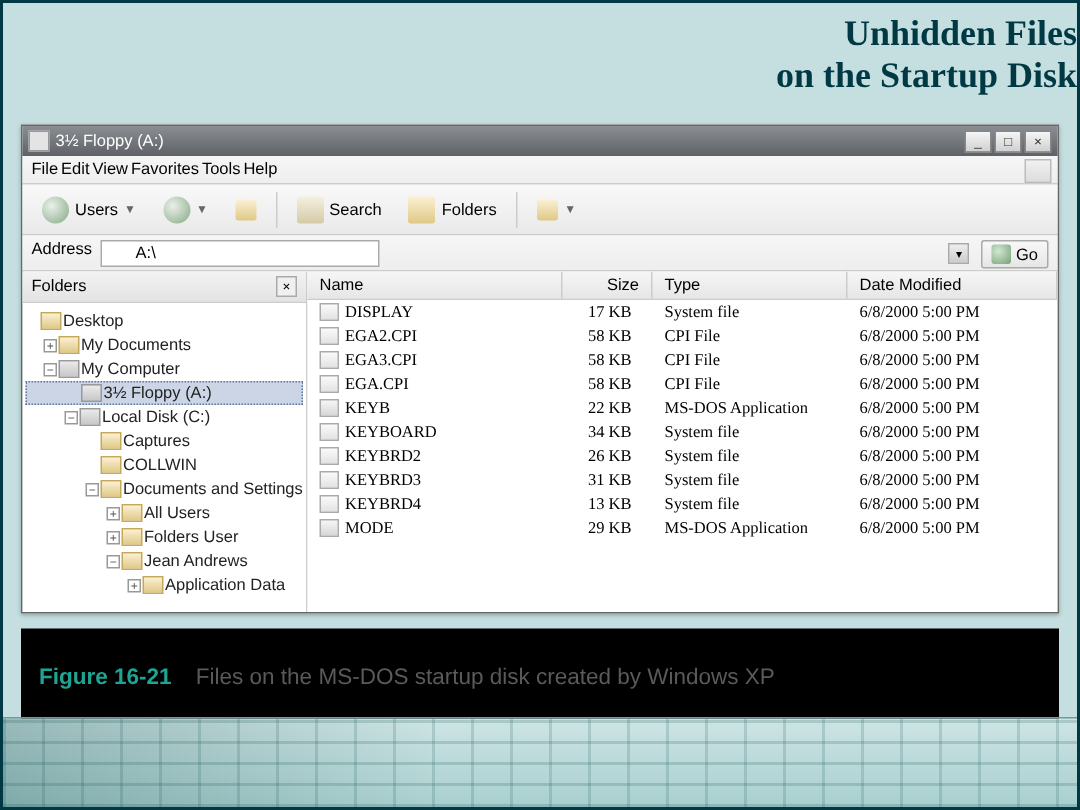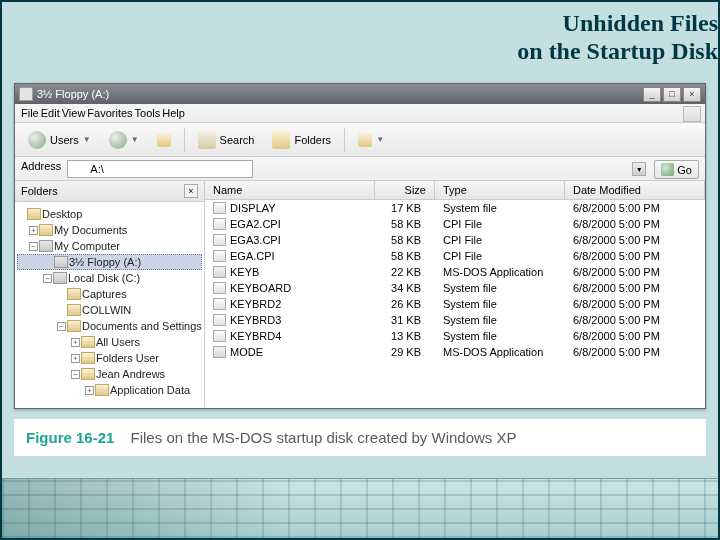--- a/index.html
+++ b/index.html
@@ -129,31 +129,31 @@
     background:linear-gradient(#f6f6f6,#e6e6e6);
     border-bottom:1px solid #ccc;
     font-size:11px;
   }
   .fhdr > div{padding:3px 8px;border-right:1px solid #ccc;}
   .flist{flex:1;overflow:auto;}
   .frow{
     display:grid;
     grid-template-columns: 170px 60px 130px 1fr;
     font-size:11px;
-    height:16px;align-items:center;
+    height:16px;align-items:center;font-family:Liberation Serif, serif;
   }
   .frow > div{padding:0 8px;white-space:nowrap;overflow:hidden;text-overflow:ellipsis;}
   .frow .fname{display:flex;align-items:center;gap:4px;}
   .fico{width:13px;height:12px;border:1px solid #aaa;background:linear-gradient(#fbfbfb,#e2e2e2);}
   .fico.dos{background:linear-gradient(#f5f5f5,#d7d7d7);}
   .frow .fsize{text-align:right;padding-right:14px;}
   .caption{
     margin:10px 12px 0 12px;
-    background:#ffffff;
-    padding:10px 12px;
+    background:#000000;
+    padding:24px 12px;
     font-family:Arial,sans-serif;
     font-size:15px;
     color:#5a5a5a;
   }
   .caption .fig{color:#1ea493;font-weight:bold;margin-right:12px;}
   .bottom-deco{
     position:absolute;
     left:0;right:0;bottom:0;height:60px;
     background:
       linear-gradient(to right, rgba(0,60,60,0.25), transparent 40%),

